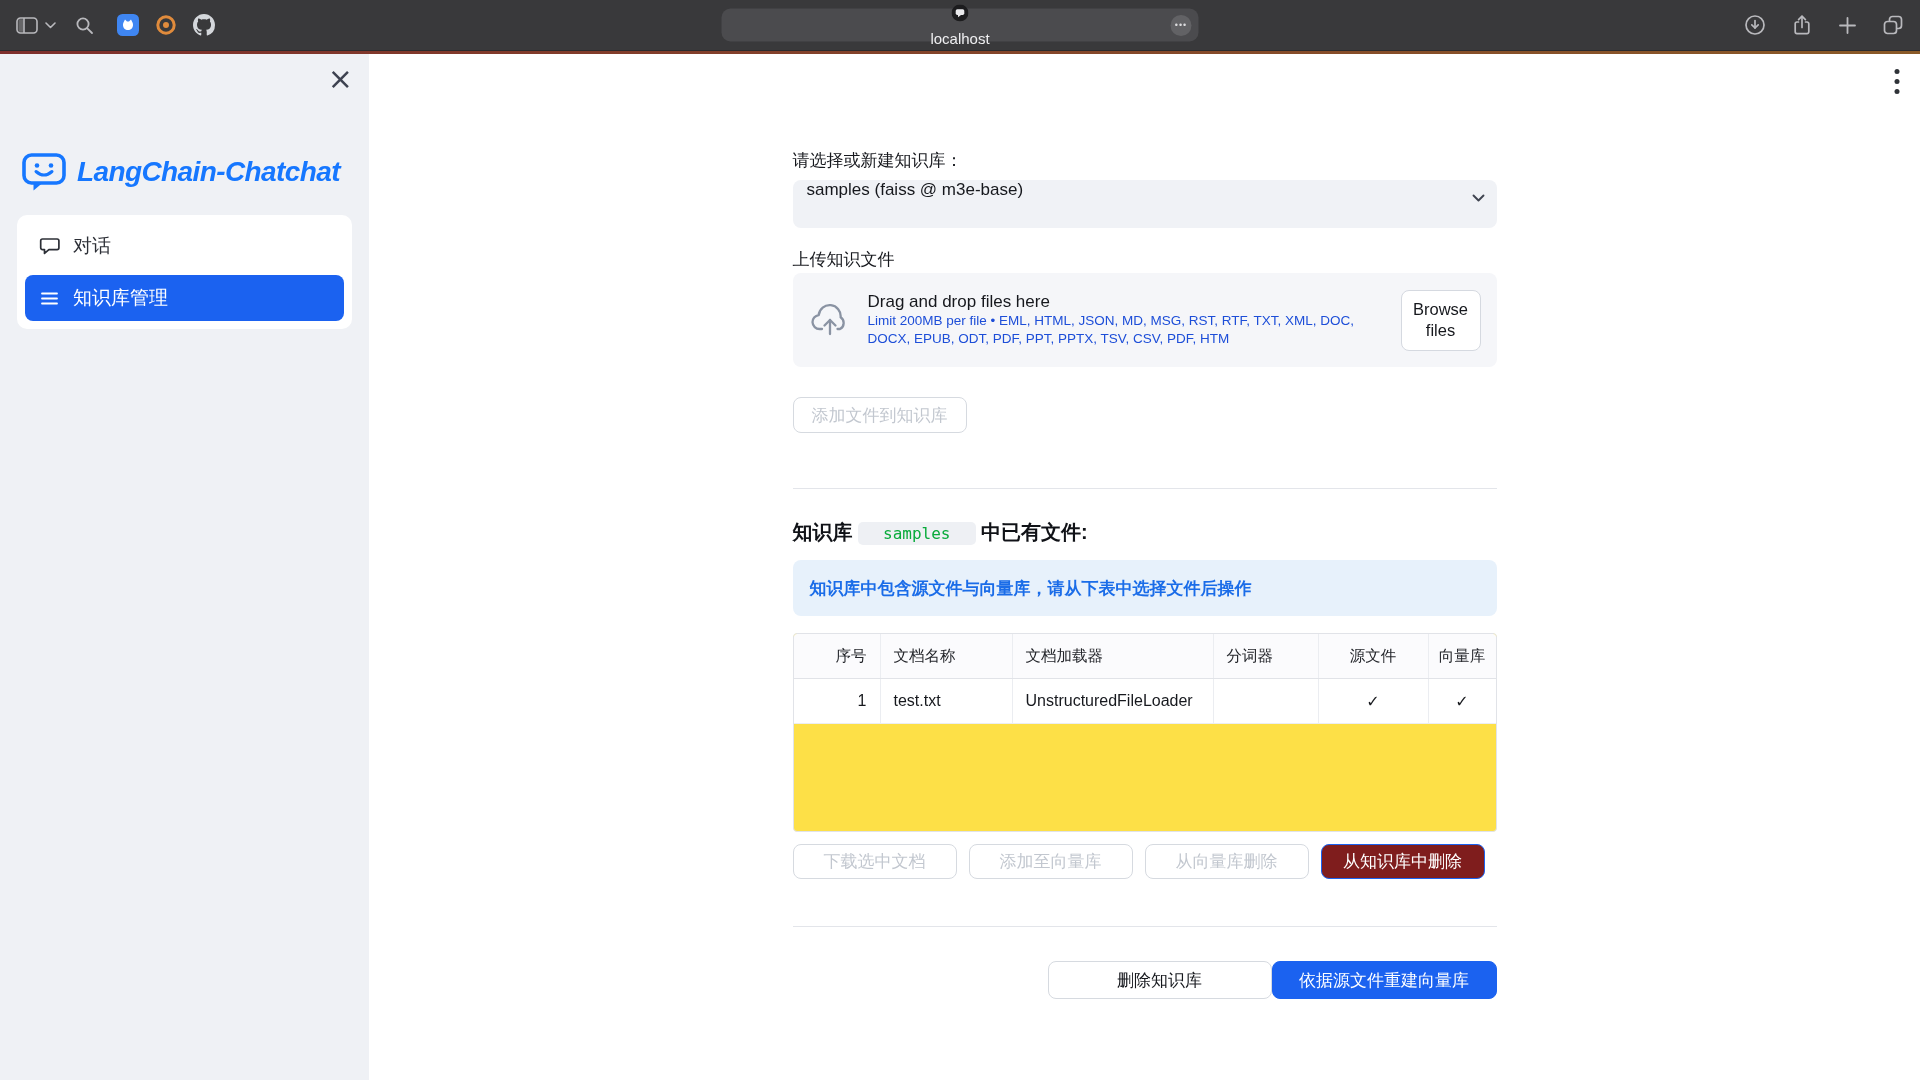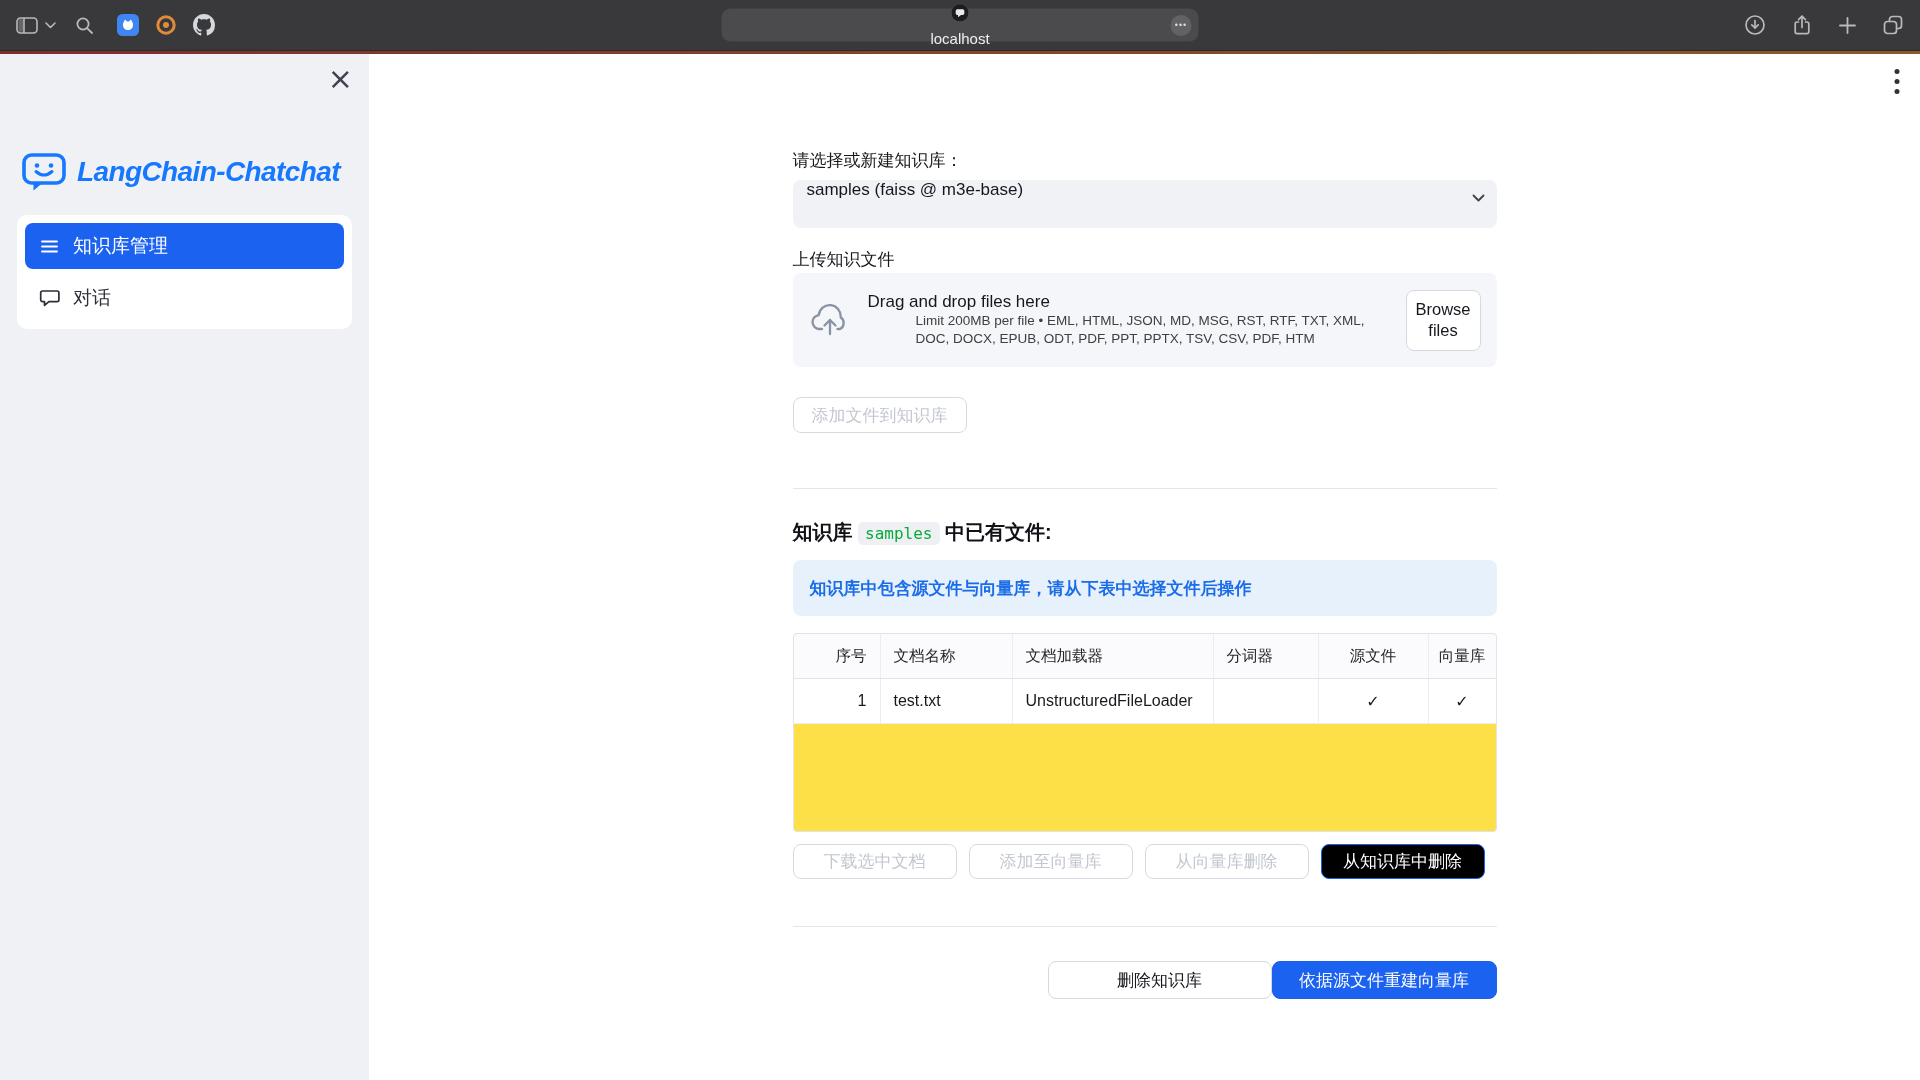--- a/index.html
+++ b/index.html
@@ -36,52 +36,52 @@
   .column { width:704px; margin:0 auto; padding-top:96px; }
 
   .field-label { font-size:17px; line-height:22px; color:#16181d; }
   .select { margin-top:8px; height:48px; background:#f0f2f6; border-radius:8px; display:flex; padding:0 14px; font-size:17px; color:#16181d; position:relative; cursor:pointer; }
   .select .chev { position:absolute; right:11px; top:9px; }
 
   .upload-label { margin-top:21px; }
   .uploader { margin-top:2px; height:94px; background:#f5f6f9; border-radius:8px; display:flex; align-items:center; padding:0 16px; gap:17px; }
   .up-texts { display:flex; flex-direction:column; }
   .up-title { font-size:17px; color:#16181d; }
-  .up-limit { font-size:13.5px; color:#404040; max-width:516px; line-height:1.35;margin-left:48px; }
+  .up-limit { font-size:13.5px; color:#1d4ed8; max-width:516px; line-height:1.35; }
   .browse-btn { margin-left:auto; width:80px; min-height:61px; background:#fff; border:1px solid #d5d9e0; border-radius:8px; font-size:16.5px; color:#16181d; display:flex; align-items:center; justify-content:center; text-align:center; padding:6px; line-height:1.3; cursor:pointer; }
 
   .add-btn { margin-top:30px; height:36px; padding:0 18px; border:1px solid #d6dae0; border-radius:8px; background:#fff; color:#c2c7cf; font-size:17px; cursor:default; }
 
   hr.divider { border:none; border-top:1px solid #e3e5ea; }
   .div-1 { margin-top:55px; }
   .div-2 { margin-top:47px; }
 
   .files-heading { margin-top:30px; font-size:20px; font-weight:bold; color:#101217; }
-  .code { font-family:"DejaVu Sans Mono","Liberation Mono",monospace; font-size:16px; font-weight:normal; color:#09ab3b; background:#eef0f4; padding:2px 7px; border-radius:5px; }
+  .code { font-family:"DejaVu Sans Mono","Liberation Mono",monospace; font-size:16px; font-weight:normal; color:#09ab3b; background:#eef0f4; padding:2px 25px; border-radius:5px; }
 
   .info-box { margin-top:14px; height:56px; background:#e7f1fb; border-radius:8px; display:flex; align-items:center; padding:0 17px; color:#1a6ce8; font-size:17px; font-weight:600; }
 
   .table { margin-top:17px; border:1px solid #e1e3e8; border-radius:4px; height:199px; overflow:hidden; background:#fde047; }
   .t-head { display:flex; height:45px; background:#fbfbfd; border-bottom:1px solid #e1e3e8; }
   .t-row { display:flex; height:45px; border-bottom:1px solid #eceef2; background:#fff; }
   .t-cell { border-right:1px solid #ebedf1; display:flex; align-items:center; padding:0 13px; font-size:15.5px; color:#24262b; overflow:hidden; white-space:nowrap; }
   .t-row .t-cell { font-size:16px; color:#17191e; }
   .t-cell:last-child { border-right:none; }
   .c0 { width:87px; justify-content:flex-end; }
   .c1 { width:132px; }
   .c2 { width:201px; }
   .c3 { width:105px; }
   .c4 { width:110px; justify-content:center; padding:0; }
   .c5 { width:67px; justify-content:center; padding:0; }
   .check { font-size:15px; color:#2a2d33; }
 
   .actions { margin-top:12px; display:flex; gap:12px; }
   .btn { height:35px; width:164px; border-radius:8px; font-size:17px; display:flex; align-items:center; justify-content:center; background:#fff; border:1px solid #d6dae0; color:#16181d; cursor:pointer; }
   .btn.disabled { color:#c2c7cf; cursor:default; }
-  .btn.primary { background:#000000; border-color:#1b62f0; color:#fff; }
+  .btn.primary { background:#7f1d1d; border-color:#1b62f0; color:#fff; }
 
   .bottom-actions { margin-top:34px; display:flex; }
   .btn-wide { height:38px; border-radius:8px; font-size:17px; display:flex; align-items:center; justify-content:center; cursor:pointer; }
   .rebuild { width:225px; background:#1b62f0; border:1px solid #1b62f0; color:#fff; }
   .delete-kb { width:224px; margin-left:auto; background:#fff; border:1px solid #d6dae0; color:#16181d; }
 
   svg { display:block; }
 </style>
 </head>
 <body>
@@ -187,37 +187,37 @@
             <circle cx="15" cy="12.5" r="2.3" fill="#1677ff"></circle>
             <circle cx="29" cy="12.5" r="2.3" fill="#1677ff"></circle>
             <path d="M14 18.5 q8 7 16 0" fill="none" stroke="#1677ff" stroke-width="3" stroke-linecap="round"></path>
             <path d="M11.5 30 v7.5 l9 -7.5 z" fill="#1677ff"></path>
           </svg>
         </span>
         <span class="logo-text">LangChain-Chatchat</span>
       </div>
 
       <nav class="menu-card">
+        <div class="menu-item">
+          <span>
+            <svg width="21" height="21" viewBox="0 0 21 21" fill="none" stroke="currentColor" stroke-width="1.7" stroke-linejoin="round">
+              <path d="M3.2 4 h14.6 a1.8 1.8 0 0 1 1.8 1.8 v7 a1.8 1.8 0 0 1 -1.8 1.8 H9.6 l-4.4 3.8 v-3.8 H3.2 a1.8 1.8 0 0 1 -1.8 -1.8 v-7 A1.8 1.8 0 0 1 3.2 4 z" transform="translate(0.3,-1)"></path>
+            </svg>
+          </span>
+          <span>对话</span>
+        </div>
         <div class="menu-item active">
           <span>
             <svg width="21" height="21" viewBox="0 0 21 21" stroke="currentColor" stroke-width="1.8" stroke-linecap="round">
               <line x1="3" y1="5.5" x2="18" y2="5.5"></line>
                 <line x1="3" y1="10.5" x2="18" y2="10.5"></line>
                 <line x1="3" y1="15.5" x2="18" y2="15.5"></line>
             </svg>
           </span>
           <span>知识库管理</span>
-        </div>
-        <div class="menu-item">
-          <span>
-            <svg width="21" height="21" viewBox="0 0 21 21" fill="none" stroke="currentColor" stroke-width="1.7" stroke-linejoin="round">
-              <path d="M3.2 4 h14.6 a1.8 1.8 0 0 1 1.8 1.8 v7 a1.8 1.8 0 0 1 -1.8 1.8 H9.6 l-4.4 3.8 v-3.8 H3.2 a1.8 1.8 0 0 1 -1.8 -1.8 v-7 A1.8 1.8 0 0 1 3.2 4 z" transform="translate(0.3,-1)"></path>
-            </svg>
-          </span>
-          <span>对话</span>
         </div>
       </nav>
     </aside>
 
     <main class="content">
       <button class="kebab">
         <svg width="6" height="27" viewBox="0 0 6 27" fill="currentColor">
             <circle cx="3" cy="3.5" r="2.5"></circle>
             <circle cx="3" cy="13.5" r="2.5"></circle>
             <circle cx="3" cy="23.5" r="2.5"></circle>

